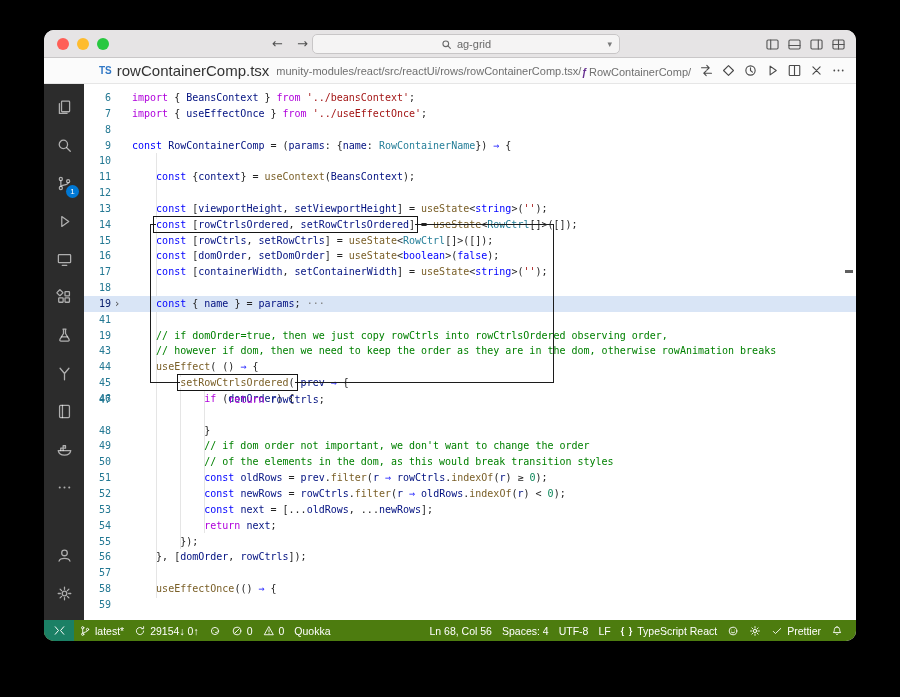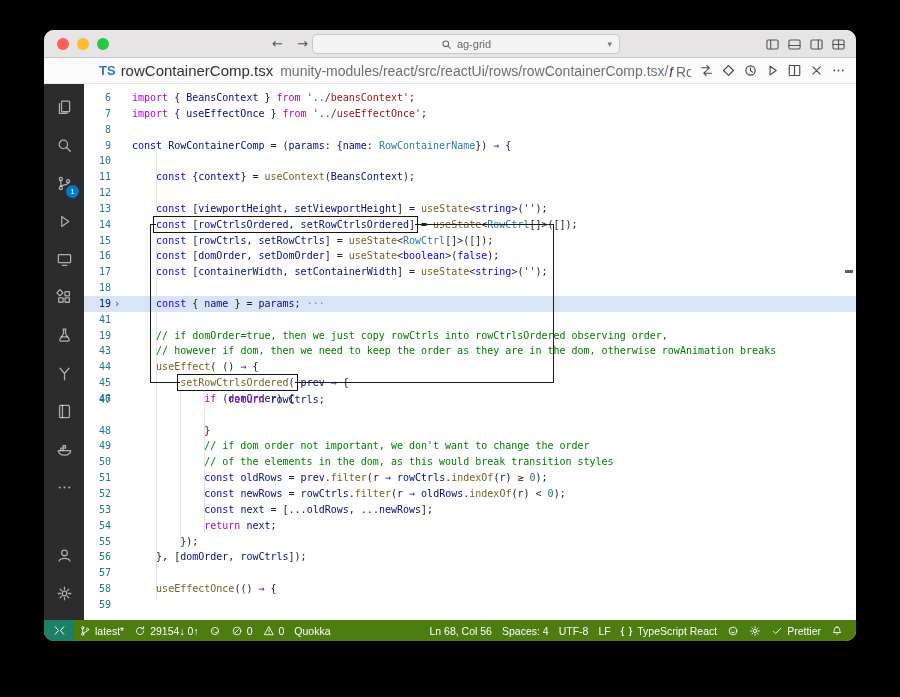--- a/index.html
+++ b/index.html
@@ -11,23 +11,23 @@
 .titlebar{height:28px;background:#e6e4e5;border-bottom:1px solid #c9c7c8;display:flex;align-items:center;position:relative;flex:0 0 auto}
 .traffic{display:flex;gap:8px;margin-left:13px}
 .tl{width:12px;height:12px;border-radius:50%}
 .navarrows{position:absolute;left:228px;display:flex;gap:14px;color:#4e4e4e;font-size:13px;font-family:"DejaVu Sans",sans-serif}
 .cmdcenter{position:absolute;left:268px;top:4px;width:308px;height:20px;background:#f5f4f4;border:1px solid #c8c6c7;border-radius:5px;
   display:flex;align-items:center;justify-content:center;gap:5px;color:#696969;font-size:11px}
 .cmd-chev{position:absolute;right:7px;top:4px;color:#7a7a7a;font-size:9px;font-family:"DejaVu Sans",sans-serif}
 .layouticons{position:absolute;right:10px;top:0;height:28px;display:flex;gap:7px;align-items:center;color:#565656}
 
 .edheader{height:26px;background:#fbfbfb;border-bottom:1px solid #e6e6e6;display:flex;align-items:center;padding-left:55px;position:relative;flex:0 0 auto;white-space:nowrap;overflow:hidden}
-.tsbadge{color:#3178c6;font-weight:bold;font-size:13px;margin-right:5px}
+.tsbadge{color:#3178c6;font-weight:bold;font-size:10px;margin-right:5px}
 .fname{color:#333;font-size:15px;margin-right:7px}
-.crumb,.crumbsep,.symlabel{color:#6f6f6f;font-size:14px}
+.crumb,.crumbsep,.symlabel{color:#6f6f6f;font-size:11px}
 .sym{display:inline-flex;align-items:center;gap:2px}
 .symicon{color:#652d90;font-size:10px;font-style:italic;font-weight:bold}
 .tri{color:#222;font-size:8px;margin-left:4px;font-family:"DejaVu Sans",sans-serif}
 .edactions{position:absolute;right:0;top:0;height:25px;display:flex;align-items:center;gap:7px;color:#4a4a4a;background:#fbfbfb;padding:0 10px 0 8px}
 
 .main{flex:1;display:flex;min-height:0}
 .activitybar{width:40px;background:#2c2c2c;display:flex;flex-direction:column;align-items:center;padding:4px 0 8px;flex:0 0 auto}
 .abitem{width:40px;height:38px;display:flex;align-items:center;justify-content:center;color:rgba(255,255,255,.62);position:relative;flex:0 0 auto}
 .abspacer{flex:1}
 .abbadge{position:absolute;right:5px;bottom:4px;background:#0078d4;color:#fff;font-size:8px;width:13px;height:13px;border-radius:50%;display:flex;align-items:center;justify-content:center}

